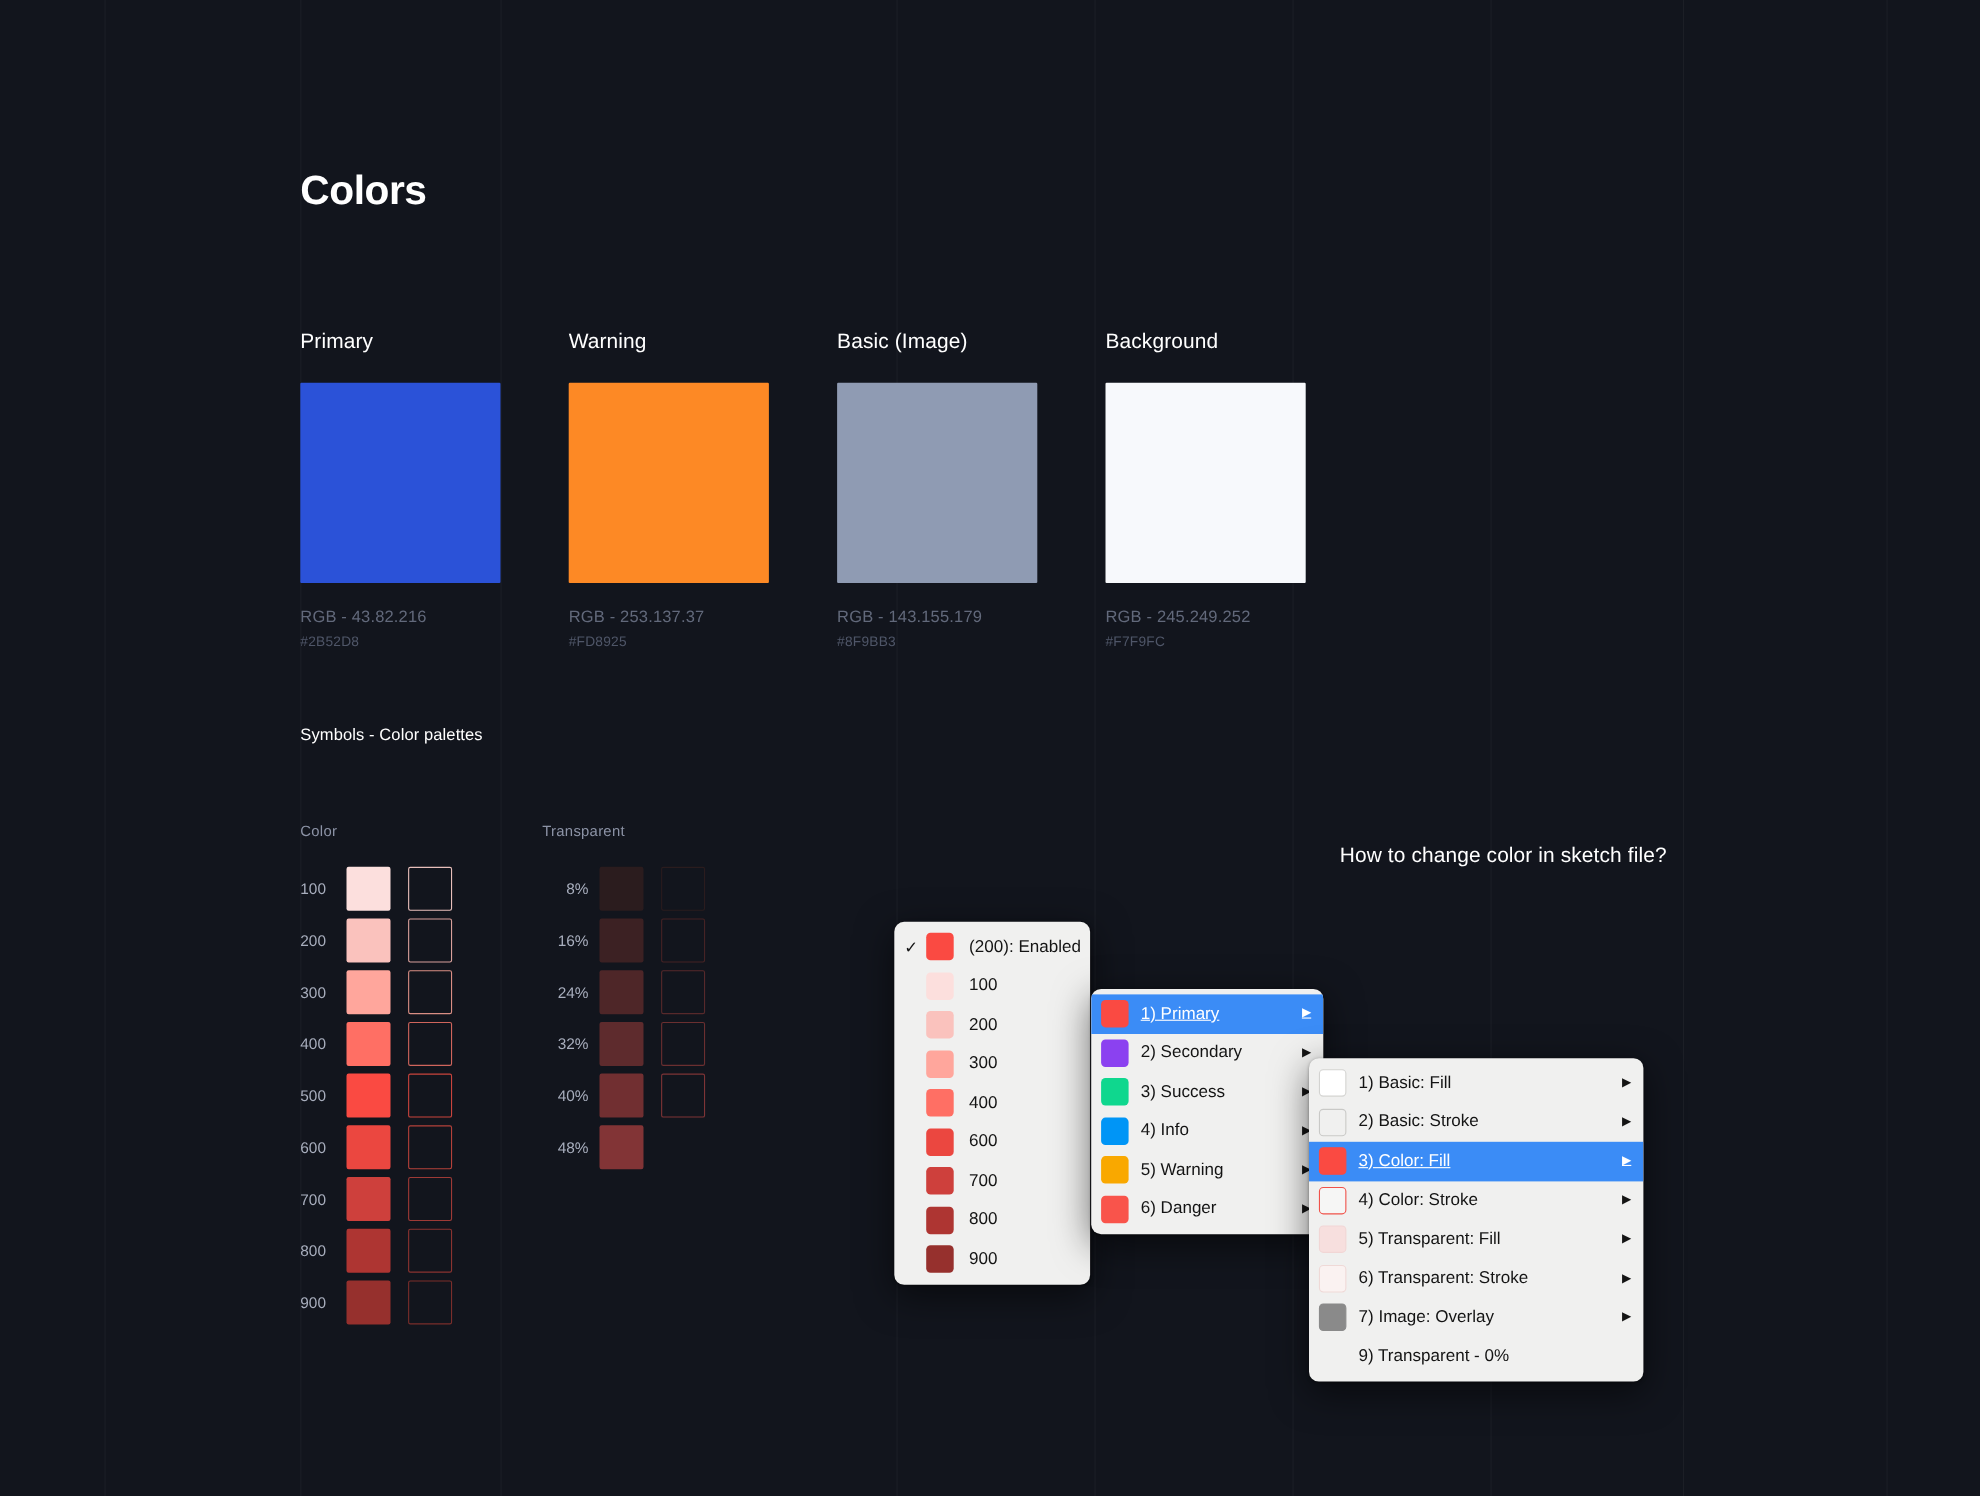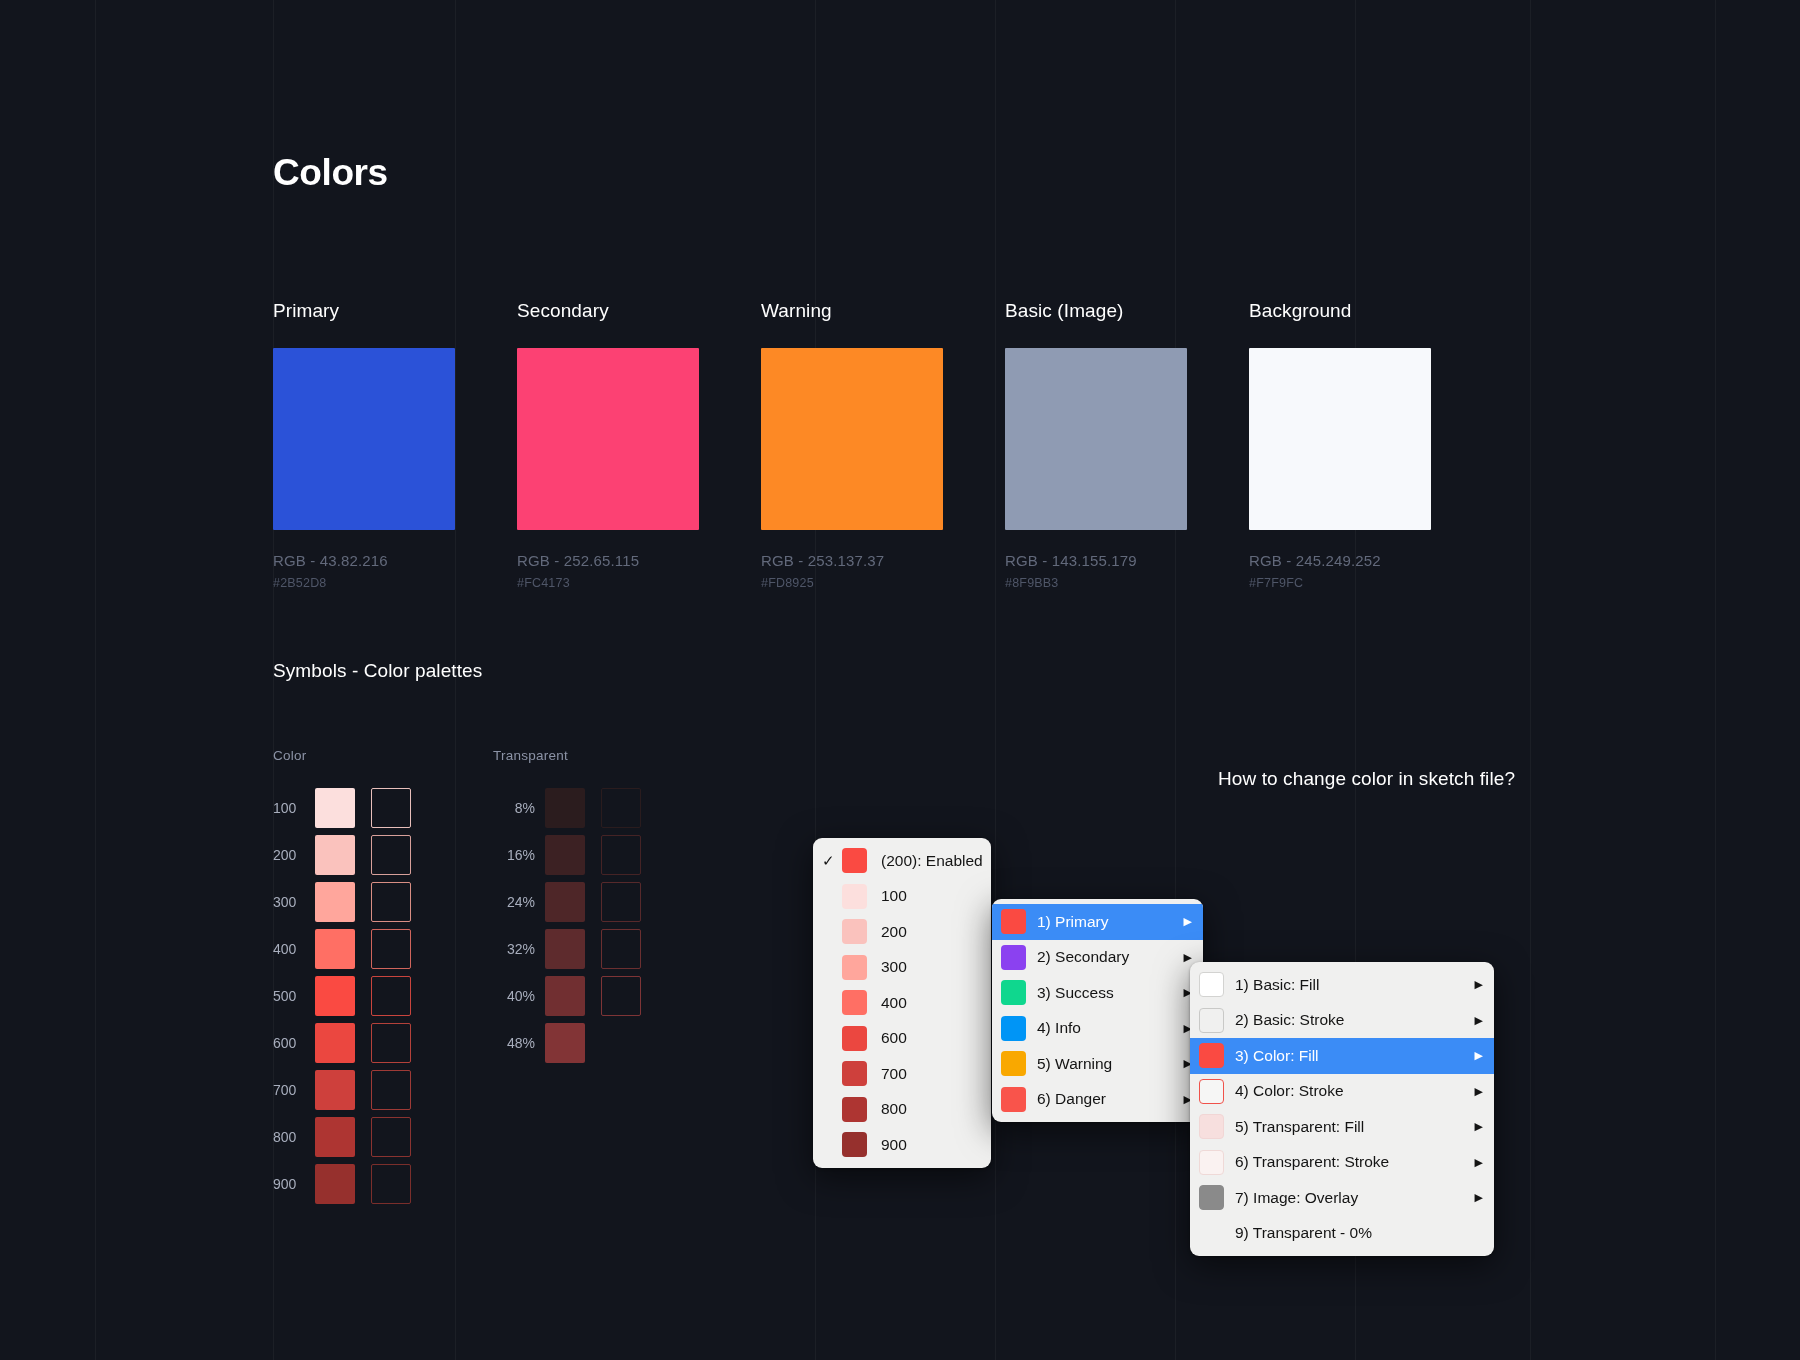--- a/index.html
+++ b/index.html
@@ -78,21 +78,21 @@
     font-size: 12.5px;
     color: #4f5668;
     letter-spacing: 0.2px;
   }
 
   
   .section-title {
     position: absolute;
     left: 273px;
     top: 660px;
-    font-size: 19px;
+    font-size: 15px;
     color: #ffffff;
     letter-spacing: 0.1px;
   }
 
   .palette-wrap { position: absolute; left: 273px; top: 748px; display: flex; }
   .palette-group { margin-right: 82px; }
   .palette-head {
     font-size: 13.5px;
     color: #8c93a6;
     margin-bottom: 21px;
@@ -140,21 +140,21 @@
     color: #141414;
     overflow: hidden;
   }
   .menu-item {
     display: flex;
     align-items: center;
     height: 35.5px;
     padding: 0 11px 0 9px;
     white-space: nowrap;
   }
-  .menu-item.selected { background: #3b8cf6; color: #ffffff; }
+  .menu-item.selected { background: #3b8cf6; color: #ffffff; text-decoration: underline; }
   .mi-check {
     width: 20px;
     font-size: 15px;
     color: #141414;
     flex: 0 0 20px;
   }
   .mi-sw {
     width: 25px;
     height: 25px;
     border-radius: 4px;
@@ -197,26 +197,20 @@
   <div class="page-title">Colors</div>
 
   <div class="swatch-row">
       <div class="swatch-col">
         <div class="swatch-name">Primary</div>
         <div class="swatch-box" style="background: rgb(43, 82, 216);"></div>
         <div class="swatch-rgb">RGB - 43.82.216</div>
         <div class="swatch-hex">#2B52D8</div>
       </div>
       <div class="swatch-col">
-        <div class="swatch-name">Secondary</div>
-        <div class="swatch-box" style="background: rgb(252, 65, 115);"></div>
-        <div class="swatch-rgb">RGB - 252.65.115</div>
-        <div class="swatch-hex">#FC4173</div>
-      </div>
-      <div class="swatch-col">
         <div class="swatch-name">Warning</div>
         <div class="swatch-box" style="background: rgb(253, 137, 37);"></div>
         <div class="swatch-rgb">RGB - 253.137.37</div>
         <div class="swatch-hex">#FD8925</div>
       </div>
       <div class="swatch-col">
         <div class="swatch-name">Basic (Image)</div>
         <div class="swatch-box" style="background: rgb(143, 155, 179);"></div>
         <div class="swatch-rgb">RGB - 143.155.179</div>
         <div class="swatch-hex">#8F9BB3</div>

